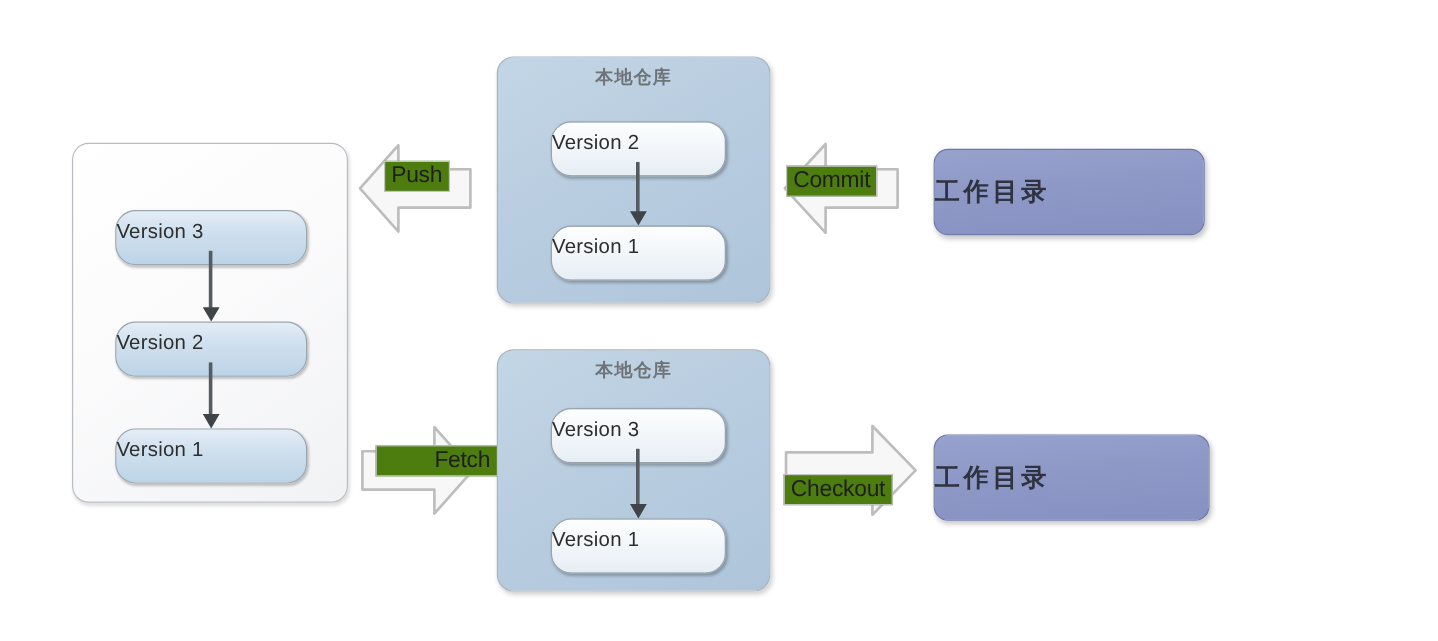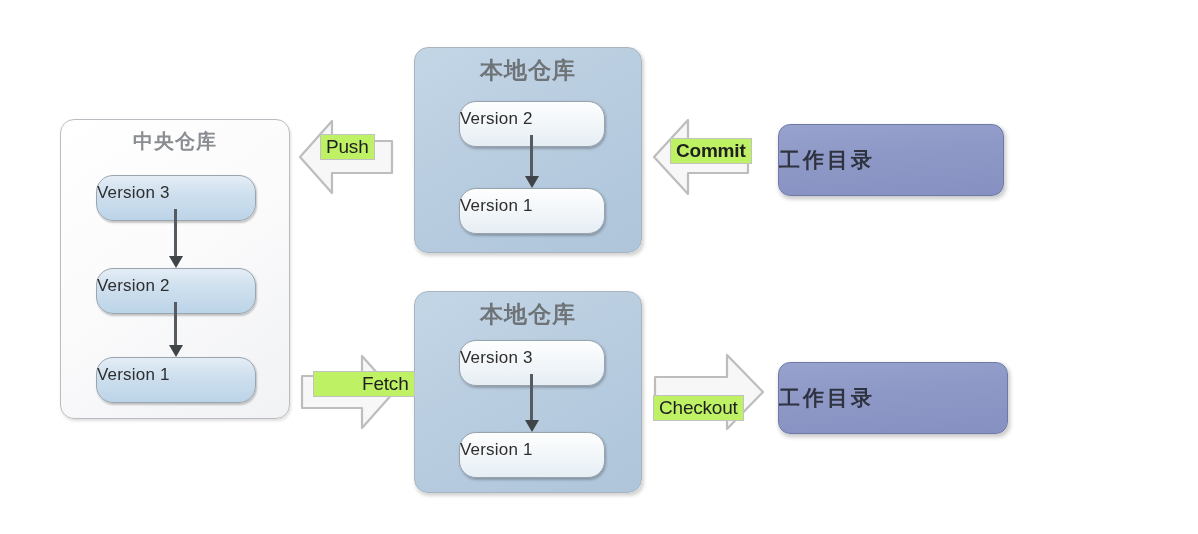--- a/index.html
+++ b/index.html
@@ -55,21 +55,21 @@
   }
   .local-repo.top    { left: 414px; top: 47px;  width: 228px; height: 206px; }
   .local-repo.bottom { left: 414px; top: 291px; width: 228px; height: 202px; }
   .local-repo .repo-title {
     position: absolute;
     top: 7px;
     left: 0;
     width: 100%;
     text-align: center;
     font-family: "Liberation Serif", serif;
-    font-size: 23px;
+    font-size: 15px;
     font-weight: 700;
     color: #6e7377;
     letter-spacing: 1px;
   }
 
   
   .version-box {
     position: absolute;
     height: 46px;
     line-height: 33px;
@@ -136,32 +136,32 @@
     position: absolute;
   }
   .block-arrow svg {
     display: block;
     overflow: visible;
   }
   .arrow-label {
     position: absolute;
     font-size: 19px;
     color: #1f1f1f;
-    background: #bef264;
+    background: #4d7c0f;
     border: 1.3px solid #c2c2c2;
     padding: 1px 5px;
     white-space: nowrap;
     box-sizing: border-box;
     letter-spacing: -0.2px;
   }
 
   .arrow-push     { left: 298px; top: 118px; }
   .label-push     { left: 320px; top: 134px; }
   .arrow-commit   { left: 652px; top: 117px; }
-  .label-commit   { left: 670px; top: 138px; font-weight: bold; }
+  .label-commit   { left: 655px; top: 138px; }
   .arrow-fetch    { left: 300px; top: 353px; }
   .label-fetch    { left: 313px; top: 371px; padding-left: 48px; }
   .arrow-checkout { left: 653px; top: 352px; }
   .label-checkout { left: 653px; top: 395px; }
 
   
   .work-dir {
     position: absolute;
     border: 1.5px solid #6e79a8;
     border-radius: 12px;
@@ -177,21 +177,20 @@
   }
   .work-dir.top    { left: 778px; top: 124px; width: 226px; height: 72px; line-height: 70px; }
   .work-dir.bottom { left: 778px; top: 362px; width: 230px; height: 72px; line-height: 70px; }
 </style>
 </head>
 <body>
 
 <div id="canvas">
 
   <div class="central-repo">
-    <div class="repo-title">中央仓库</div>
 
     <div class="version-box blue cv1">Version 3</div>
 
     <div class="connector cn-1">
       <div class="shaft"></div>
       <div class="head"></div>
     </div>
 
     <div class="version-box blue cv2">Version 2</div>
 

